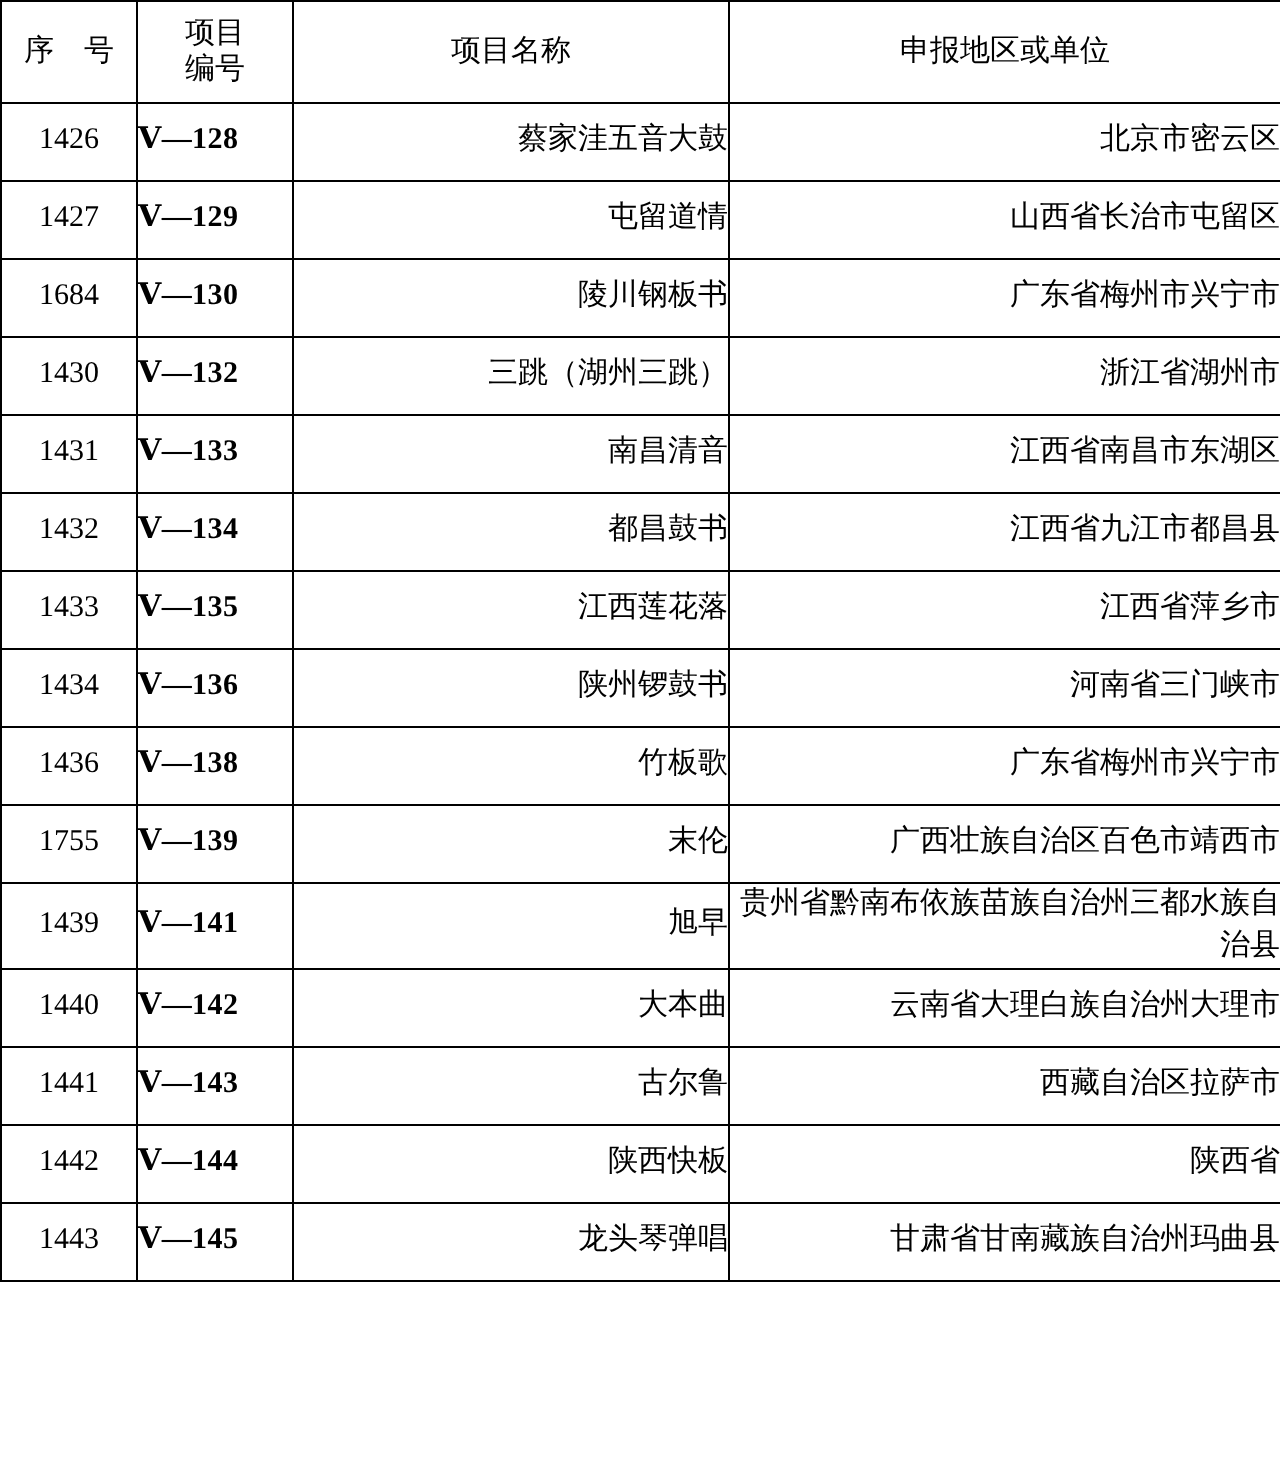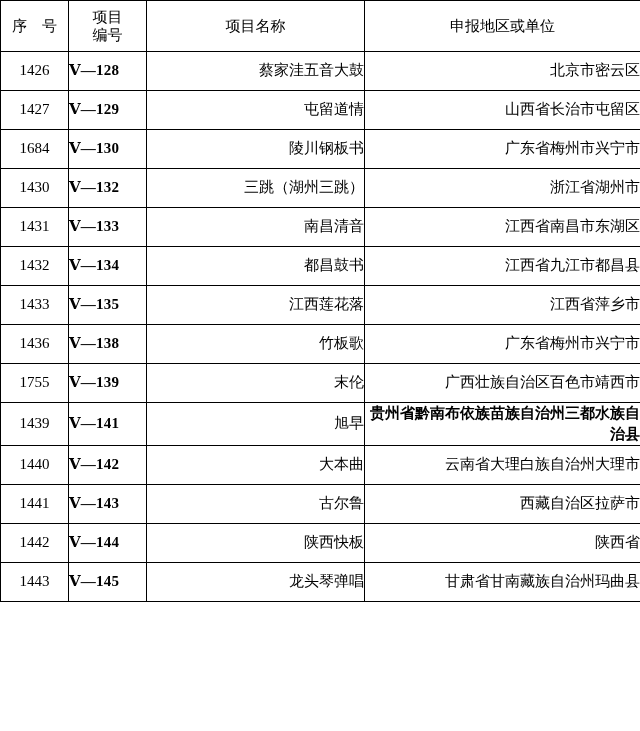--- a/index.html
+++ b/index.html
@@ -63,21 +63,20 @@
     text-align: right;
     padding-left: 9px;
   }
   td.region-cell {
     text-align: right;
     padding-left: 9px;
     padding-right: 6px;
   }
   td.region-cell.two-line {
     line-height: 1.4;
-    font-weight: bold;
   }
   .roman {
     font-family: "Liberation Serif", "DejaVu Serif", serif;
     font-weight: bold;
   }
 </style>
 </head>
 <body>
 
 <div class="sheet">
@@ -150,20 +149,26 @@
           <td class="name-cell">都昌鼓书</td>
           <td class="region-cell">江西省九江市都昌县</td>
         </tr>
         <tr>
           <td class="seq-cell">1433</td>
           <td class="code-cell roman">Ⅴ—135</td>
           <td class="name-cell">江西莲花落</td>
           <td class="region-cell">江西省萍乡市</td>
         </tr>
         <tr>
+          <td class="seq-cell">1434</td>
+          <td class="code-cell roman">Ⅴ—136</td>
+          <td class="name-cell">陕州锣鼓书</td>
+          <td class="region-cell">河南省三门峡市</td>
+        </tr>
+        <tr>
           <td class="seq-cell">1436</td>
           <td class="code-cell roman">Ⅴ—138</td>
           <td class="name-cell">竹板歌</td>
           <td class="region-cell">广东省梅州市兴宁市</td>
         </tr>
         <tr>
           <td class="seq-cell">1755</td>
           <td class="code-cell roman">Ⅴ—139</td>
           <td class="name-cell">末伦</td>
           <td class="region-cell">广西壮族自治区百色市靖西市</td>

